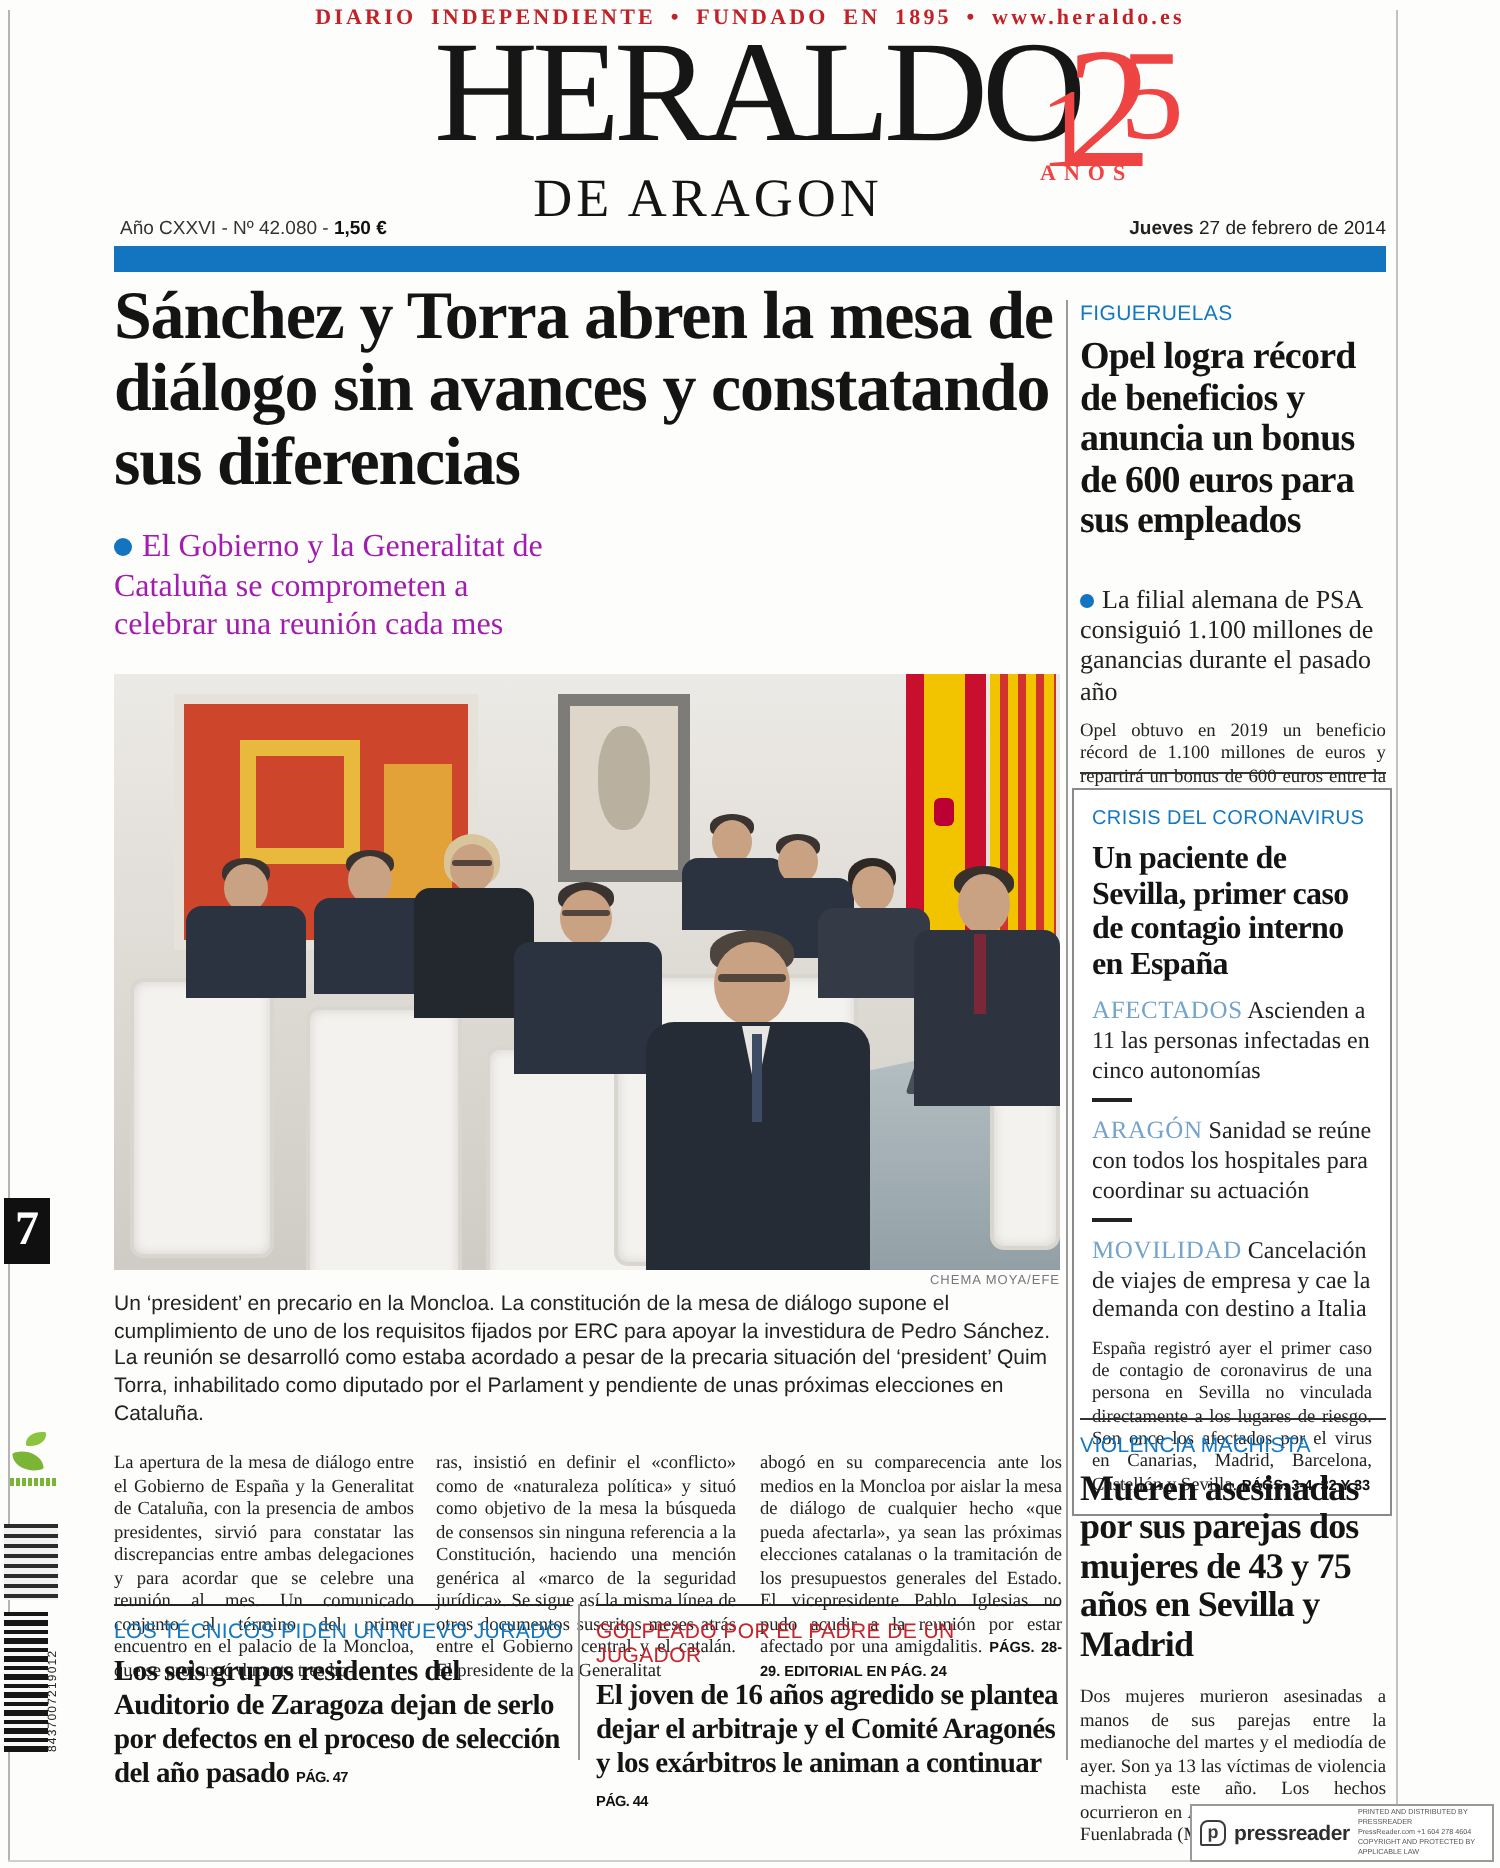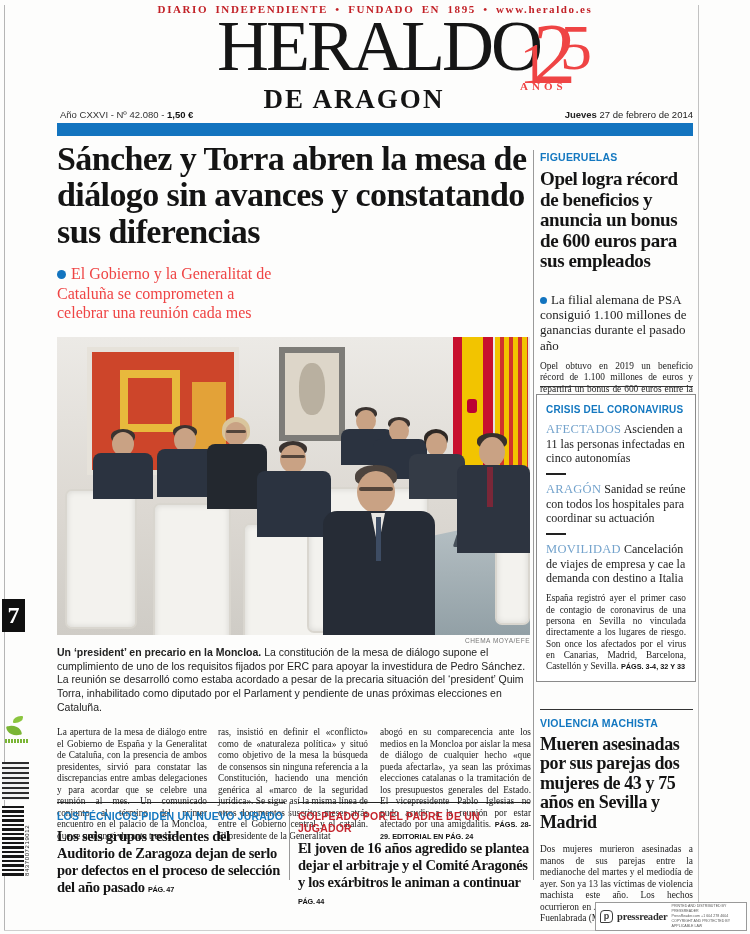--- a/index.html
+++ b/index.html
@@ -9,47 +9,47 @@
   .sans { font-family:"Liberation Sans", sans-serif; }
 
   
   .tagline { top:3px; left:57px; width:636px; text-align:center; font-weight:bold; font-size:11px; letter-spacing:1.6px; word-spacing:3px; color:#c22127; }
   .title { top:10px; left:168px; width:372px; text-align:right; font-size:72px; line-height:1; font-weight:400; letter-spacing:-3px; color:#161616; }
   .anniv { top:16px; left:520px; width:130px; color:#ef4444; }
   .anniv .d1 { font-size:56px; line-height:1; }
   .anniv .d2 { font-size:86px; line-height:.8; margin-left:-15px; }
   .anniv .d3 { font-size:64px; line-height:1; margin-left:-16px; vertical-align:14px; }
   .anniv .anos { display:block; text-align:left; font-size:11px; letter-spacing:4px; margin-top:-12px; padding-right:6px;font-weight:bold; }
-  .subtitle { top:84px; left:168px; width:372px; text-align:center; font-size:27px; letter-spacing:2px; color:#141414;font-weight:bold; }
+  .subtitle { top:84px; left:168px; width:372px; text-align:center; font-size:27px; letter-spacing:2px; color:#141414; }
   .edition { top:109px; left:60px; font-size:9.5px; color:#333; }
   .edition b { color:#111; }
   .dateline { top:109px; left:440px; width:253px; text-align:right; font-size:9.5px; color:#222; }
   .blue-bar { top:123px; left:57px; width:636px; height:13px; background:#1374bf; }
 
   
   .headline { top:141px; left:57px; width:476px; font-size:34px; line-height:1.07; font-weight:700; letter-spacing:-0.6px; color:#141414; }
   .bullets { top:264px; left:57px; width:476px; display:flex; gap:14px; }
-  .bullet { width:231px; font-size:16px; line-height:1.22; color:#ef4444; }
+  .bullet { width:231px; font-size:16px; line-height:1.22; color:#a21caf; }
   .dot { display:inline-block; width:9px; height:9px; border-radius:50%; background:#1374bf; margin-right:5px; }
   .dot.sm { width:7px; height:7px; margin-right:4px; }
 
   .photo { top:337px; left:57px; width:473px; height:298px; background:linear-gradient(#eceae6 0%, #ddd9d3 55%, #cfccc6 100%); overflow:hidden; }
   .credit { top:637px; left:57px; width:473px; text-align:right; font-size:6.5px; letter-spacing:.5px; color:#777; }
   .caption { top:646px; left:57px; width:476px; font-size:10.5px; line-height:1.3; color:#222; }
-  .caption b { font-weight:bold; }
+  .caption b { font-weight:normal; }
 
   .bodycol { top:691px; width:150px; font-size:9.3px; line-height:1.24; text-align:justify; color:#222;margin-top:36px; }
   .col1 { left:57px; } .col2 { left:218px; } .col3 { left:380px; width:151px; }
   .pageref { font-family:"Liberation Sans", sans-serif; font-weight:bold; font-size:7.3px; color:#111; }
 
   
   .teaser { top:802px; border-top:1.5px solid #222; padding-top:7px; }
   .teaser1 { left:57px; width:228px; }
   .teaser2 { left:298px; width:232px; }
-  .kicker { font-family:"Liberation Sans", sans-serif; font-weight:bold; font-size:10.5px; letter-spacing:.2px; color:#1478c0; margin-bottom:6px; }
+  .kicker { font-family:"Liberation Sans", sans-serif; font-weight:normal; font-size:10.5px; letter-spacing:.2px; color:#1478c0; margin-bottom:6px; }
   .kicker.red { color:#c5242c; }
   .teaser-h { font-size:14.5px; line-height:1.17; font-weight:700; letter-spacing:-0.3px; color:#141414; }
   .tdiv { top:802px; left:289px; width:1px; height:78px; background:#999; }
 
   
   .vsep { top:150px; left:533px; width:1px; height:730px; background:#9a9a9a; }
   .rcol { left:540px; width:153px; }
   .opel { top:151px; }
   .rh1 { font-size:19px; line-height:1.08; font-weight:700; letter-spacing:-0.4px; color:#141414; margin-top:4px; }
   .rbullet { margin-top:20px; font-size:13px; line-height:1.18; color:#222; }
@@ -72,21 +72,21 @@
   .eco .leaf1 { position:absolute; left:8px; top:0; width:10px; height:7px; background:#8bc53f; border-radius:80% 10% 80% 10%; }
   .eco .leaf2 { position:absolute; left:2px; top:9px; width:14px; height:11px; background:#7ab535; border-radius:10% 85% 10% 85%; transform:rotate(-12deg); }
   .eco .txt { position:absolute; left:0; top:23px; width:24px; height:4px; background:repeating-linear-gradient(90deg,#7ab535 0 2px,transparent 2px 3px); }
   .bc1 { left:2px; top:762px; width:27px; height:38px; background:repeating-linear-gradient(180deg,#2c2c2c 0 2px,#f2f2f2 2px 5px); }
   .bc2 { left:2px; top:806px; width:22px; height:70px; background:repeating-linear-gradient(180deg,#161616 0 2px,#fafafa 2px 4px,#161616 4px 7px,#fafafa 7px 9px); }
   .bcnum { left:24px; top:876px; font-size:6px; font-family:"Liberation Sans", sans-serif; color:#222; transform:rotate(-90deg); transform-origin:left top; letter-spacing:.6px; white-space:nowrap; }
 
   
   .pr { left:595px; top:902px; width:152px; height:29px; border:1px solid #9a9a9a; background:#fff; display:flex; align-items:center; padding:2px 4px; gap:4px; }
   .pr-logo { width:13px; height:13px; border:1.6px solid #3c3c3c; border-radius:4px 4px 4px 1px; color:#3c3c3c; font-family:"Liberation Sans", sans-serif; font-weight:bold; font-size:9px; line-height:10px; text-align:center; flex:none; }
-  .pr-name { font-family:Liberation Serif, serif; font-weight:bold; font-size:10.5px; color:#2e2e2e; letter-spacing:-0.2px; }
+  .pr-name { font-family:Liberation Sans, sans-serif; font-weight:bold; font-size:10.5px; color:#2e2e2e; letter-spacing:-0.2px; }
   .pr-info { font-family:"Liberation Sans", sans-serif; font-size:3.6px; line-height:1.35; color:#555; }
 
   
   .ph { position:absolute; }
   .chair { background:#f3f2ee; border:2px solid #d9d6cf; border-radius:7px; box-shadow:inset 0 0 6px rgba(0,0,0,.12); }
   .head { position:absolute; border-radius:50%; background:#c9a284; }
   .hair { position:absolute; border-radius:50% 50% 40% 40%; background:#3a3330; }
   .torso { position:absolute; background:#2b3340; border-radius:8px 8px 0 0; }
   .glasses { position:absolute; height:3px; background:rgba(20,20,20,.65); border-radius:2px; }
 </style>
@@ -218,20 +218,21 @@
   <div class="kicker">FIGUERUELAS</div>
   <div class="rh1">Opel logra récord de beneficios y anuncia un bonus de 600 euros para sus empleados</div>
   <div class="rbullet"><span class="dot sm"></span><span>La filial alemana de PSA consiguió 1.100 millones de ganancias durante el pasado año</span></div>
   <div class="rbody"><span>Opel obtuvo en 2019 un beneficio récord de 1.100 millones de euros y repartirá un bonus de 600 euros entre la gran mayoría de los 5.500 empleados de la planta de Figueruelas (Zaragoza). La filial de PSA apunta así la misma tendencia del grupo, con un beneficio de 3.584 millones. </span><span class="pageref">PÁG. 8</span></div>
 </div>
 
 <div class="abs hrule" style="top:386px;"></div>
 
 <div class="abs cbox">
   <div class="kicker" style="font-size:10px;">CRISIS DEL CORONAVIRUS</div>
+  <div class="rh2">Un paciente de Sevilla, primer caso de contagio interno en España</div>
   <div class="citem"><span class="clabel">AFECTADOS</span><span> Ascienden a 11 las personas infectadas en cinco autonomías</span></div>
   <div class="crule"></div>
   <div class="citem"><span class="clabel">ARAGÓN</span><span> Sanidad se reúne con todos los hospitales para coordinar su actuación</span></div>
   <div class="crule"></div>
   <div class="citem"><span class="clabel">MOVILIDAD</span><span> Cancelación de viajes de empresa y cae la demanda con destino a Italia</span></div>
   <div class="cbody"><span>España registró ayer el primer caso de contagio de coronavirus de una persona en Sevilla no vinculada directamente a los lugares de riesgo. Son once los afectados por el virus en Canarias, Madrid, Barcelona, Castellón y Sevilla. </span><span class="pageref">PÁGS. 3-4, 32 Y 33</span></div>
 </div>
 
 <div class="abs hrule" style="top:709px;"></div>
 

